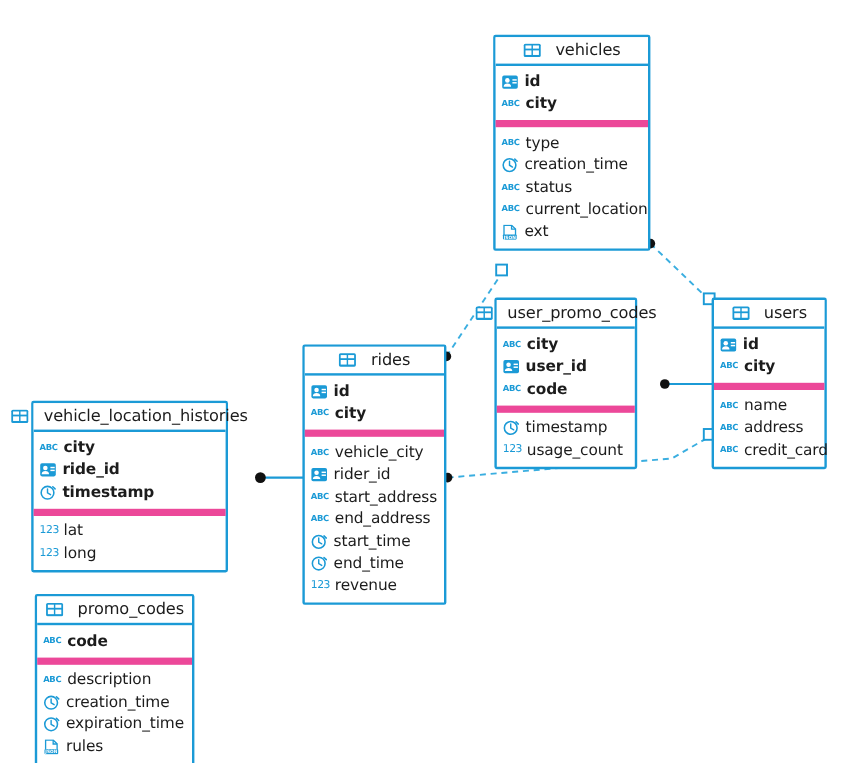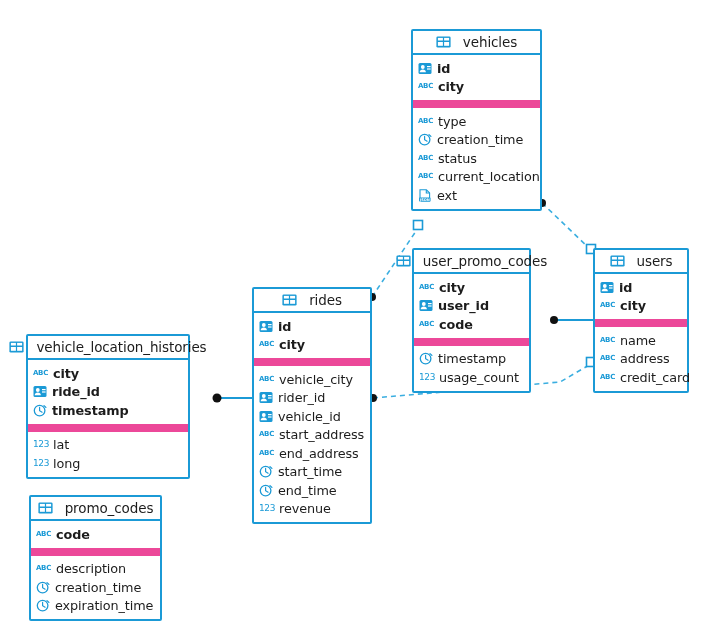--- a/index.html
+++ b/index.html
@@ -50,21 +50,21 @@
     font-size: 13.5px;
     color: #1c1c1c;
     white-space: nowrap;
     letter-spacing: -0.1px;
   }
   .field-group {
     box-sizing: border-box;
     padding: 4px 0 4px 0;
   }
   .field-group.keys {
-    border-bottom: 8px solid #ec4899;
+    border-bottom: 6px solid #ec4899;
   }
   .field-row {
     display: flex;
     align-items: center;
     gap: 5px;
     height: 18.5px;
     padding: 0 6px 0 5px;
     white-space: nowrap;
   }
   .field-name {
@@ -355,32 +355,20 @@
               <rect x="0.5" y="1" width="13" height="11" rx="1.5" fill="#1b9ad6"></rect>
               <circle cx="4.8" cy="5" r="1.9" fill="#ffffff"></circle>
               <path d="M1.7 10.2c0-1.7 1.4-2.6 3.1-2.6s3.1 0.9 3.1 2.6z" fill="#ffffff"></path>
               <rect x="9" y="4" width="3.6" height="1.2" fill="#ffffff"></rect>
               <rect x="9" y="6.4" width="3.6" height="1.2" fill="#ffffff"></rect>
             </svg>
           </span>
           <span class="field-name">rider_id</span>
         </div>
         <div class="field-row">
-          <span class="ico">
-            <svg width="14" height="13" viewBox="0 0 14 13">
-              <rect x="0.5" y="1" width="13" height="11" rx="1.5" fill="#1b9ad6"></rect>
-              <circle cx="4.8" cy="5" r="1.9" fill="#ffffff"></circle>
-              <path d="M1.7 10.2c0-1.7 1.4-2.6 3.1-2.6s3.1 0.9 3.1 2.6z" fill="#ffffff"></path>
-              <rect x="9" y="4" width="3.6" height="1.2" fill="#ffffff"></rect>
-              <rect x="9" y="6.4" width="3.6" height="1.2" fill="#ffffff"></rect>
-            </svg>
-          </span>
-          <span class="field-name">vehicle_id</span>
-        </div>
-        <div class="field-row">
           <span class="ico-txt">ABC</span>
           <span class="field-name">start_address</span>
         </div>
         <div class="field-row">
           <span class="ico-txt">ABC</span>
           <span class="field-name">end_address</span>
         </div>
         <div class="field-row">
           <span class="ico">
             <svg width="14" height="13" viewBox="0 0 14 13">
@@ -496,15 +484,26 @@
         <div class="field-row">
           <span class="ico">
             <svg width="14" height="13" viewBox="0 0 14 13">
               <circle cx="6.6" cy="6.6" r="5.3" fill="#ffffff" stroke="#1b9ad6" stroke-width="1.3"></circle>
               <path d="M6.6 3.4 L6.6 6.7 L9.1 8.2" stroke="#1b9ad6" stroke-width="1.2" fill="none" stroke-linecap="round"></path>
               <path d="M11.0 1.6 L12.9 3.4" stroke="#1b9ad6" stroke-width="1.3" stroke-linecap="round"></path>
             </svg>
           </span>
           <span class="field-name">expiration_time</span>
         </div>
+        <div class="field-row">
+          <span class="ico">
+            <svg width="14" height="13" viewBox="0 0 14 13">
+              <path d="M2 0.8 h6.4 L11.6 3.9 V12 H2 Z" fill="#ffffff" stroke="#1b9ad6" stroke-width="1.1"></path>
+              <path d="M8.3 0.9 V4.0 H11.5" fill="none" stroke="#1b9ad6" stroke-width="1.1"></path>
+              <rect x="1.1" y="8.4" width="11.4" height="4.0" rx="0.6" fill="#1b9ad6"></rect>
+              <text x="6.8" y="11.8" font-size="3.6" font-family="DejaVu Sans, sans-serif" fill="#ffffff" text-anchor="middle" font-weight="bold">JSON</text>
+            </svg>
+          </span>
+          <span class="field-name">rules</span>
+        </div>
       </div>
     </div>
   </div>
 
 </body></html>

